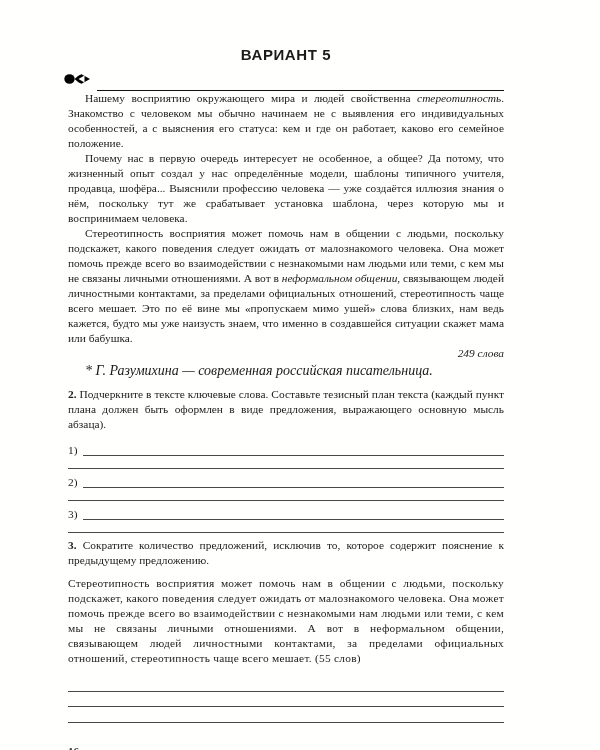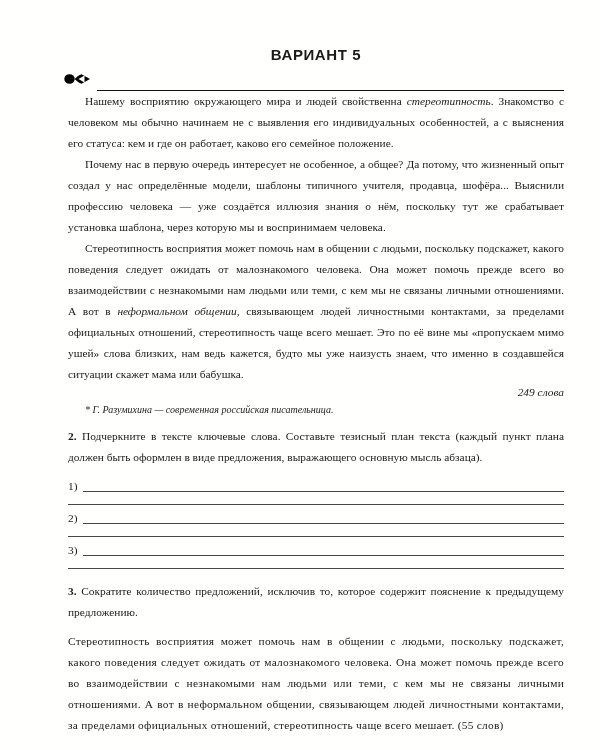--- a/index.html
+++ b/index.html
@@ -4,21 +4,21 @@
 <style>
   * { margin:0; padding:0; box-sizing:border-box; }
   html,body { background:#e9e9e9; }
   .page {
     position:relative;
     width:600px; height:750px;
     margin:0 auto;
     background:#fffffe;
     color:#1b1b1b;
     font-family:"Liberation Serif", serif;
-    padding:46px 36px 0 68px;
+    padding:46px 96px 0 68px;
     overflow:hidden;
   }
   .variant-title {
     font-family:"Liberation Sans", sans-serif;
     font-weight:bold;
     font-size:15px;
     letter-spacing:0.6px;
     text-align:center;
     margin-bottom:10px;
   }
@@ -34,33 +34,33 @@
   .name-caption {
     margin-left:27px;
     text-align:center;
     font-size:9.5px;
     margin-top:3px;
     margin-bottom:11px;
     color:#1b1b1b;
   }
   .para {
     font-size:11.4px;
-    line-height:21px;
+    line-height:15px;
     text-align:justify;
   }
   .para.indent { text-indent:17px; }
   .it { font-style:italic; }
   .bd { font-weight:normal; }
   .attr-line {
     font-size:11.4px; line-height:14.5px;
     font-style:italic;
     text-align:right;
   }
   .footnote {
-    font-size:10px; line-height:14.5px;
+    font-size:14px; line-height:14.5px;
     font-style:italic;
     text-indent:17px;
     margin-top:3px;
   }
   .task { margin-top:12px; }
   .task .num { font-weight:bold; }
   .task2 { margin-top:9px; }
   .plan { margin-top:5px; }
   .plan-item { }
   .plan-first {
@@ -71,21 +71,21 @@
   .plan-label { flex:0 0 auto; font-weight:normal; }
   .plan-first .blank {
     flex:1; margin-left:5px;
     border-bottom:1px solid #474747;
   }
   .plan-second {
     height:13px;
     border-bottom:1px solid #474747;
     margin-bottom:0;
   }
-  .task3 { margin-top:12px; }
+  .task3 { margin-top:5px; }
   .summary {
     margin-top:8px;
     letter-spacing:0.25px;
   }
   .answer-lines { margin-top:10px; }
   .answer-line {
     height:15.5px;
     border-bottom:1px solid #474747;
   }
   .page-number {

